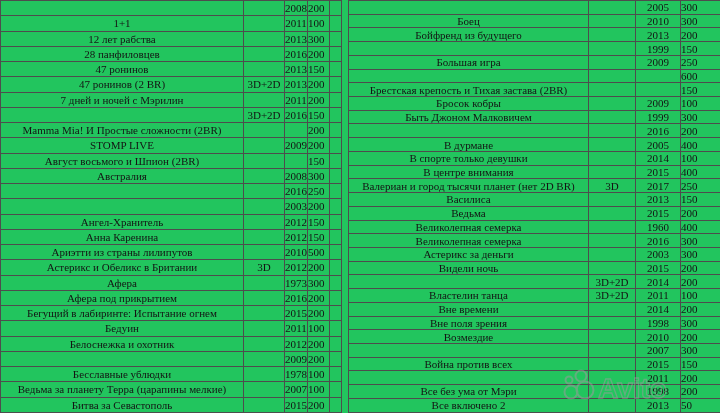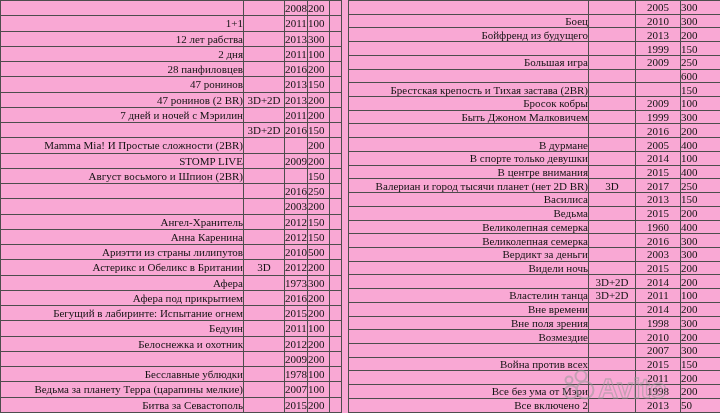--- a/index.html
+++ b/index.html
@@ -1,20 +1,20 @@
 <!DOCTYPE html>
 <html><head>
 <meta charset="utf-8">
 <style>
   html, body { margin: 0; padding: 0; background: #ffffff; }
   .screen {
     position: relative;
     width: 720px;
     height: 413px;
-    background: #f9a8d4;
+    background: #22c55e;
     font-family: "Liberation Serif", serif;
     font-size: 11px;
     color: #141414;
     overflow: hidden;
   }
   table.tbl {
     position: absolute;
     top: 0;
     border-collapse: collapse;
     table-layout: fixed;
@@ -24,21 +24,21 @@
   table.tbl-right { left: 348px; width: 370px; }
   .tbl td {
     border: 1px solid #4d4d4d;
     padding: 0;
     white-space: nowrap;
     overflow: hidden;
     vertical-align: middle;
     line-height: 12px;
     height: 12px;
   }
-  .c-title  { text-align: right; padding-left: 3px; }
+  .c-title  { text-align: center; padding-left: 3px; }
   .c-fmt    { text-align: center; }
   .c-year   { text-align: center; }
   .c-price  { text-align: left; }
   .c-spacer { }
   .tbl-left .c-title  { width: 242px; }
   .tbl-left .c-fmt    { width: 40px; }
   .tbl-left .c-year   { width: 22px; }
   .tbl-left .c-price  { width: 21px; }
   .tbl-left .c-spacer { width: 11px; }
   .tbl-right .c-title { width: 239px; font-family: Liberation Serif, serif; }
@@ -77,27 +77,20 @@
           <td class="c-spacer"></td>
         </tr>
         <tr>
           <td class="c-title">12 лет рабства</td>
           <td class="c-fmt"></td>
           <td class="c-year">2013</td>
           <td class="c-price">300</td>
           <td class="c-spacer"></td>
         </tr>
         <tr>
-          <td class="c-title">2 дня</td>
-          <td class="c-fmt"></td>
-          <td class="c-year">2011</td>
-          <td class="c-price">100</td>
-          <td class="c-spacer"></td>
-        </tr>
-        <tr>
           <td class="c-title">28 панфиловцев</td>
           <td class="c-fmt"></td>
           <td class="c-year">2016</td>
           <td class="c-price">200</td>
           <td class="c-spacer"></td>
         </tr>
         <tr>
           <td class="c-title">47 ронинов</td>
           <td class="c-fmt"></td>
           <td class="c-year">2013</td>
@@ -137,20 +130,27 @@
           <td class="c-fmt"></td>
           <td class="c-year">2009</td>
           <td class="c-price">200</td>
           <td class="c-spacer"></td>
         </tr>
         <tr>
           <td class="c-title">Август восьмого и Шпион (2BR)</td>
           <td class="c-fmt"></td>
           <td class="c-year"></td>
           <td class="c-price">150</td>
+          <td class="c-spacer"></td>
+        </tr>
+        <tr>
+          <td class="c-title">Австралия</td>
+          <td class="c-fmt"></td>
+          <td class="c-year">2008</td>
+          <td class="c-price">300</td>
           <td class="c-spacer"></td>
         </tr>
         <tr>
           <td class="c-title"></td>
           <td class="c-fmt"></td>
           <td class="c-year">2016</td>
           <td class="c-price">250</td>
           <td class="c-spacer"></td>
         </tr>
         <tr>
@@ -358,21 +358,21 @@
           <td class="c-year">1960</td>
           <td class="c-price">400</td>
         </tr>
         <tr>
           <td class="c-title">Великолепная семерка</td>
           <td class="c-fmt"></td>
           <td class="c-year">2016</td>
           <td class="c-price">300</td>
         </tr>
         <tr>
-          <td class="c-title">Вердикт за деньги</td>
+          <td class="c-title">Астерикс за деньги</td>
           <td class="c-fmt"></td>
           <td class="c-year">2003</td>
           <td class="c-price">300</td>
         </tr>
         <tr>
           <td class="c-title">Видели ночь</td>
           <td class="c-fmt"></td>
           <td class="c-year">2015</td>
           <td class="c-price">200</td>
         </tr>

